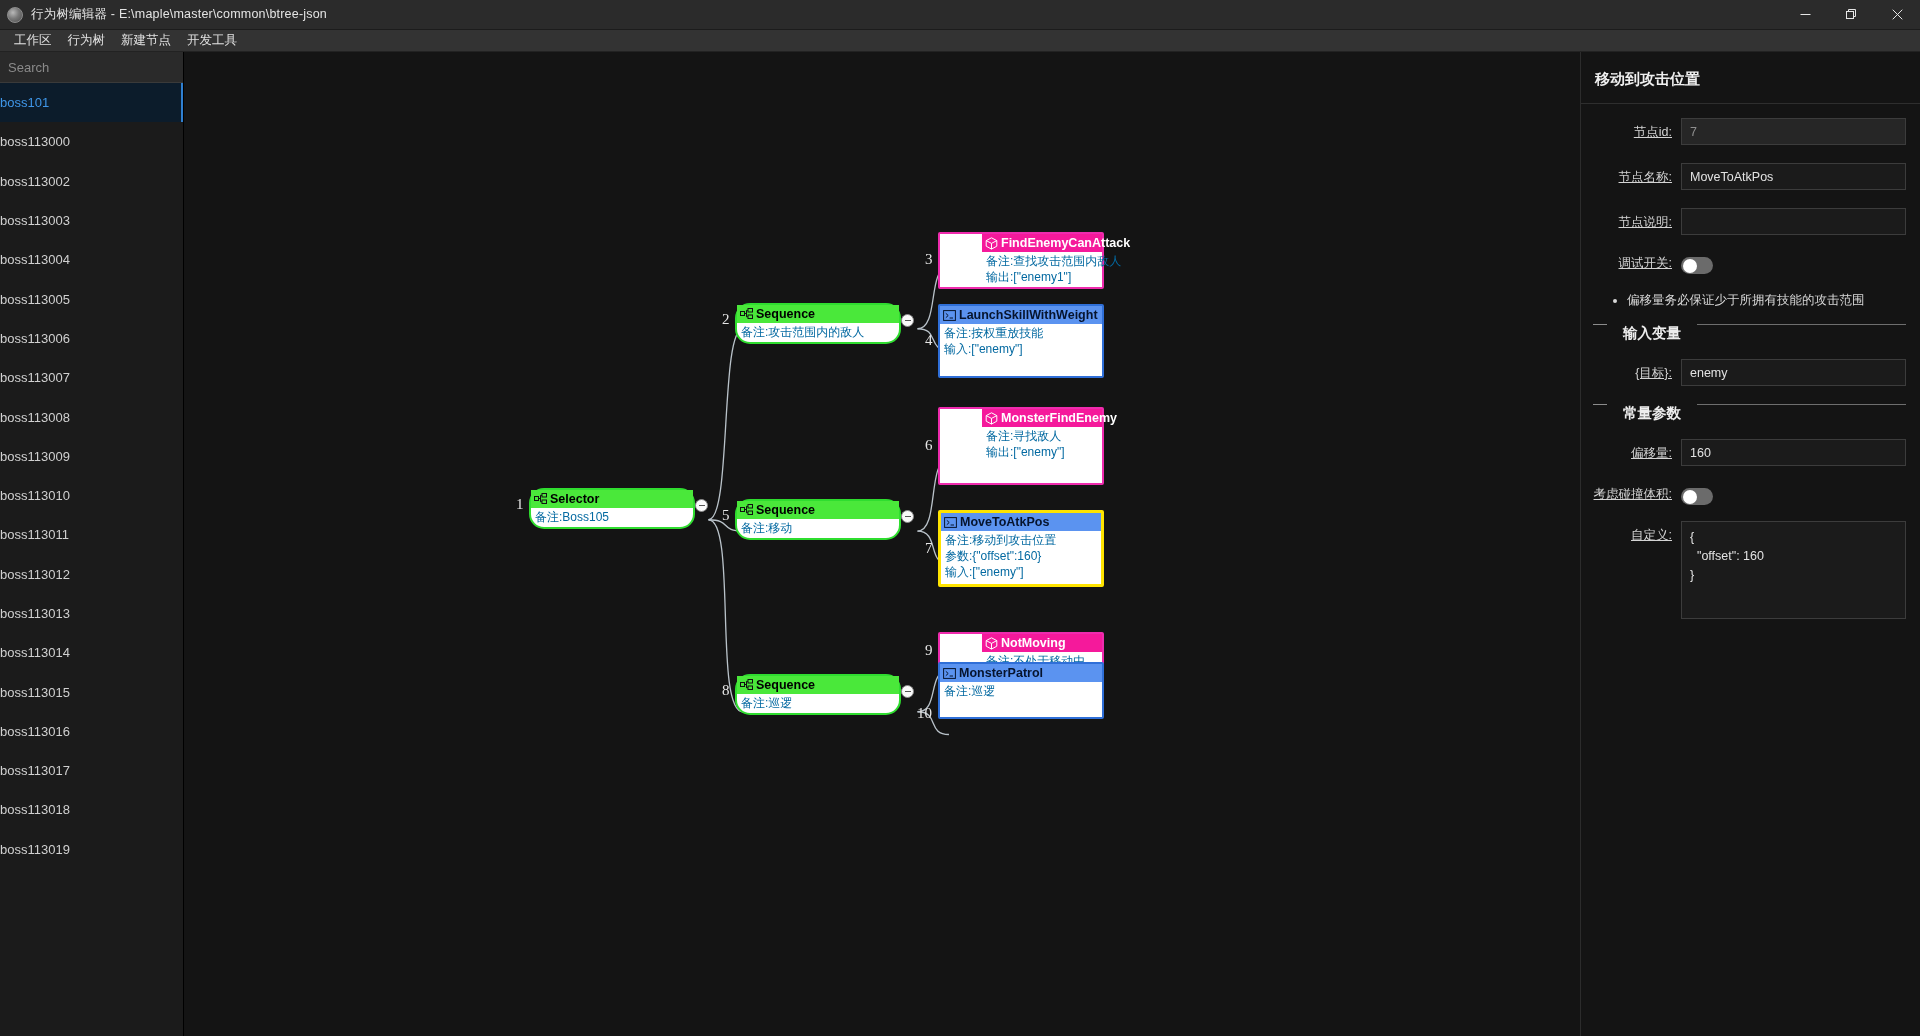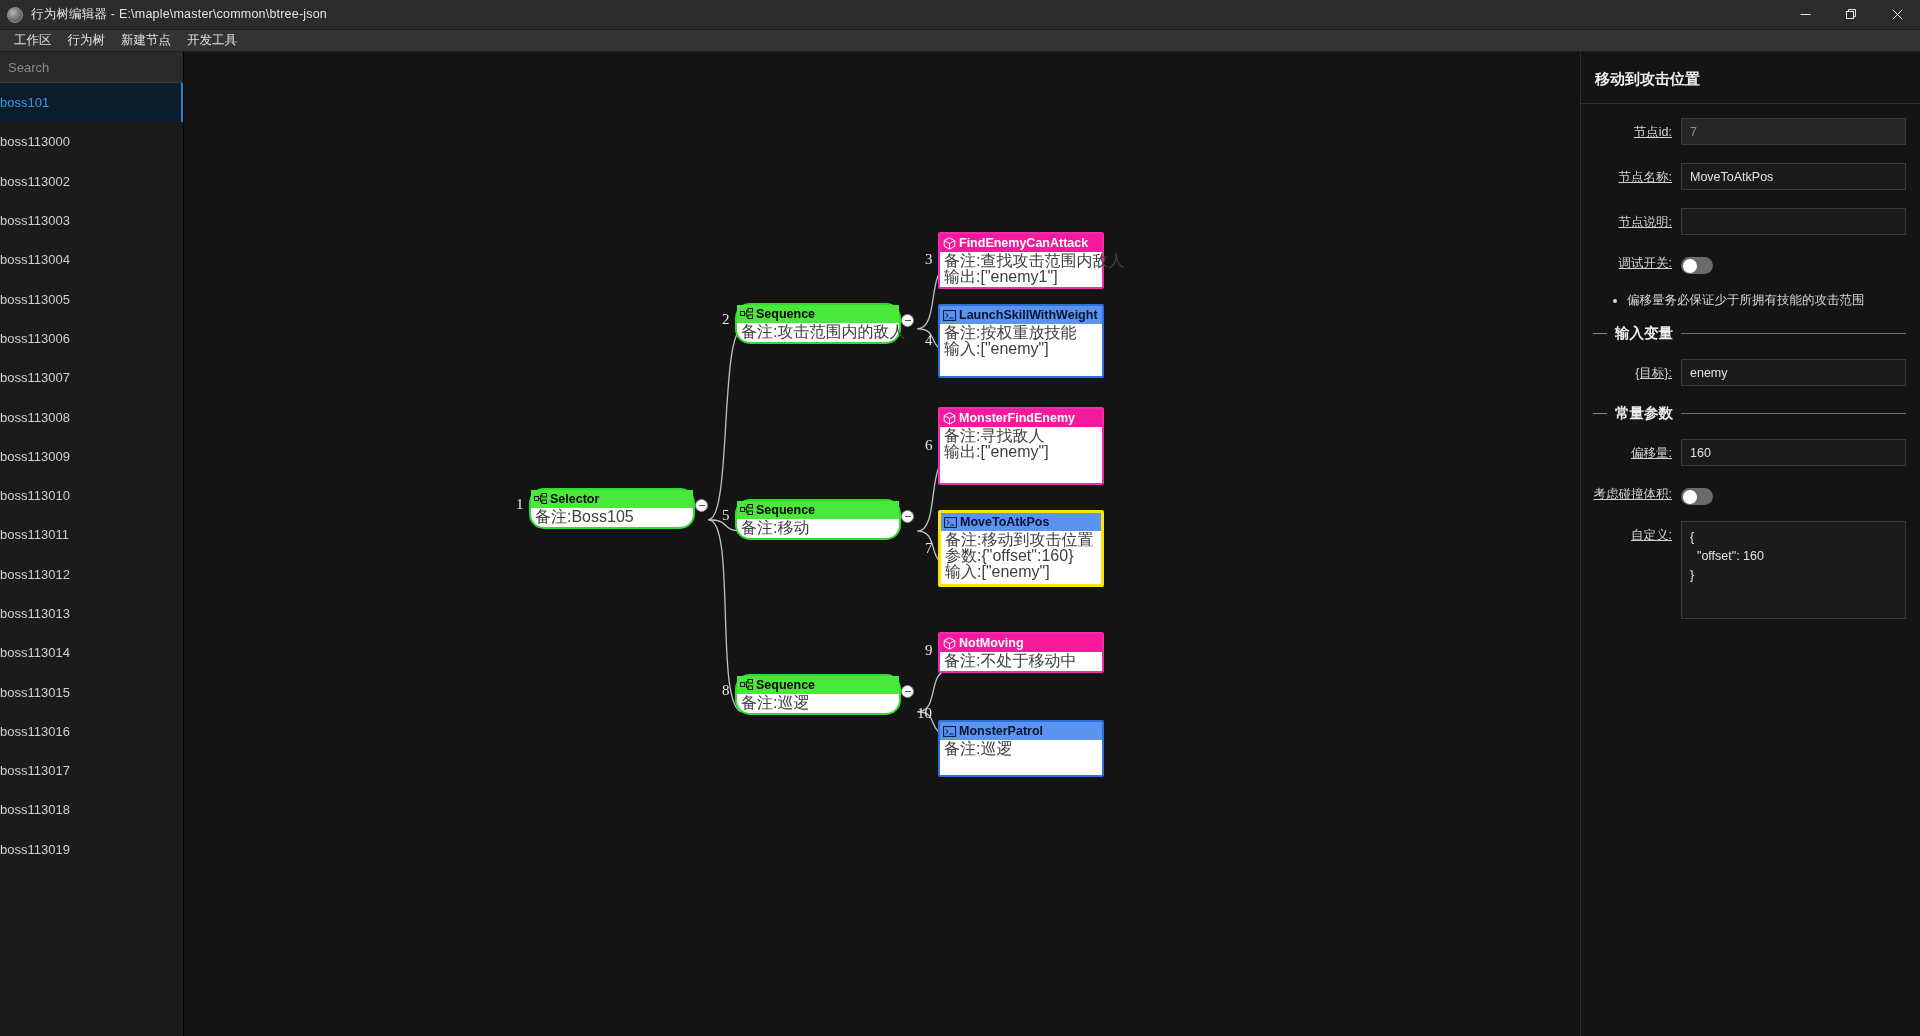--- a/index.html
+++ b/index.html
@@ -98,26 +98,26 @@
     position: absolute; background: #ffffff;
     border: 2px solid #00d000; border-radius: 2px;
   }
   .node-title {
     display: flex; align-items: center; gap: 3px;
     font-size: 12.5px; font-weight: bold; line-height: 16px;
     padding: 1px 3px; color: #111;
   }
   .node-body { padding: 1px 4px 2px 4px; }
   .node-line {
-    font-size: 16px; color: #404040; line-height: 16px;
+    font-size: 12px; color: #0369a1; line-height: 16px;
     white-space: nowrap;
   }
   .node.t-composite { border-color: #2fdd2f; border-radius: 15px; }
   .node.t-composite .node-title { background: #4ae83a; color: #000; }
-  .node.t-condition { border-color: #ef2bae; }
+  .node.t-condition { border-color: #ef2bae; padding-left: 42px; }
   .node.t-condition .node-title { background: #f5199b; color: #fff; }
   .node.t-action { border-color: #2f6fd8; }
   .node.t-action .node-title { background: #5b93f0; color: #06142e; }
   .node.selected { border-color: #ffe400; border-width: 3px; }
   .node-index {
     position: absolute; font-size: 15px; color: #e6e6e6;
     font-family: "Liberation Serif", serif;
   }
   .port {
     position: absolute; width: 13px; height: 13px;
@@ -168,21 +168,21 @@
   .toggle-row {
     display: flex; align-items: center; margin-bottom: 16px;
   }
   .toggle-row .field-label { padding-top: 0; }
   .note-list { margin: 0 0 14px 18px; padding: 0; }
   .note-list li {
     list-style: disc; font-size: 12.5px; color: #d8d8d8;
     line-height: 20px; margin-left: 28px;
   }
   .section {
-    display: flex; align-items: center; gap: 8px;
+    display: flex; gap: 16px;
     margin: 0 0 16px 12px;
   }
   .section .dash { width: 14px; height: 1px; background: #8c8c8c; flex: none; }
   .section .sec-title { font-size: 14.5px; font-weight: bold; color: #ededed; white-space: nowrap; }
   .section .rule { flex: 1; height: 1px; background: #6e6e6e; }
   .area {
     width: 100%; height: 98px; background: #1b1b1b;
     border: 1px solid #3c3c3c; color: #e2e2e2;
     font-size: 12.5px; padding: 6px 8px; outline: none; resize: none;
     line-height: 19px; font-family: "Liberation Sans", sans-serif;
@@ -425,21 +425,21 @@
                   <path d="M1.2 3.6 L6.5 6.4 L11.8 3.6 M6.5 6.4 V12.1"></path>
                 </svg>
               </span>
               <span>NotMoving</span>
             </div>
             <div class="node-body">
               <div class="node-line">备注:不处于移动中</div>
             </div>
           </div>
           <div class="node-index" style="left: 733px; top: 652.5px;">10</div>
-          <div class="node t-action" style="left: 754px; top: 668px; width: 166px; min-height: 57px;">
+          <div class="node t-action" style="left: 754px; top: 610px; width: 166px; min-height: 57px;">
             <div class="node-title">
               <span>
                 <svg class="nicon" viewBox="0 0 13 13" fill="none" stroke="#06142e" stroke-width="1">
                   <rect x="0.6" y="1.6" width="11.8" height="9.8"></rect>
                   <path d="M2.8 4.3 L5.2 6.5 L2.8 8.7 M6.6 9 H10"></path>
                 </svg>
               </span>
               <span>MonsterPatrol</span>
             </div>
             <div class="node-body">

